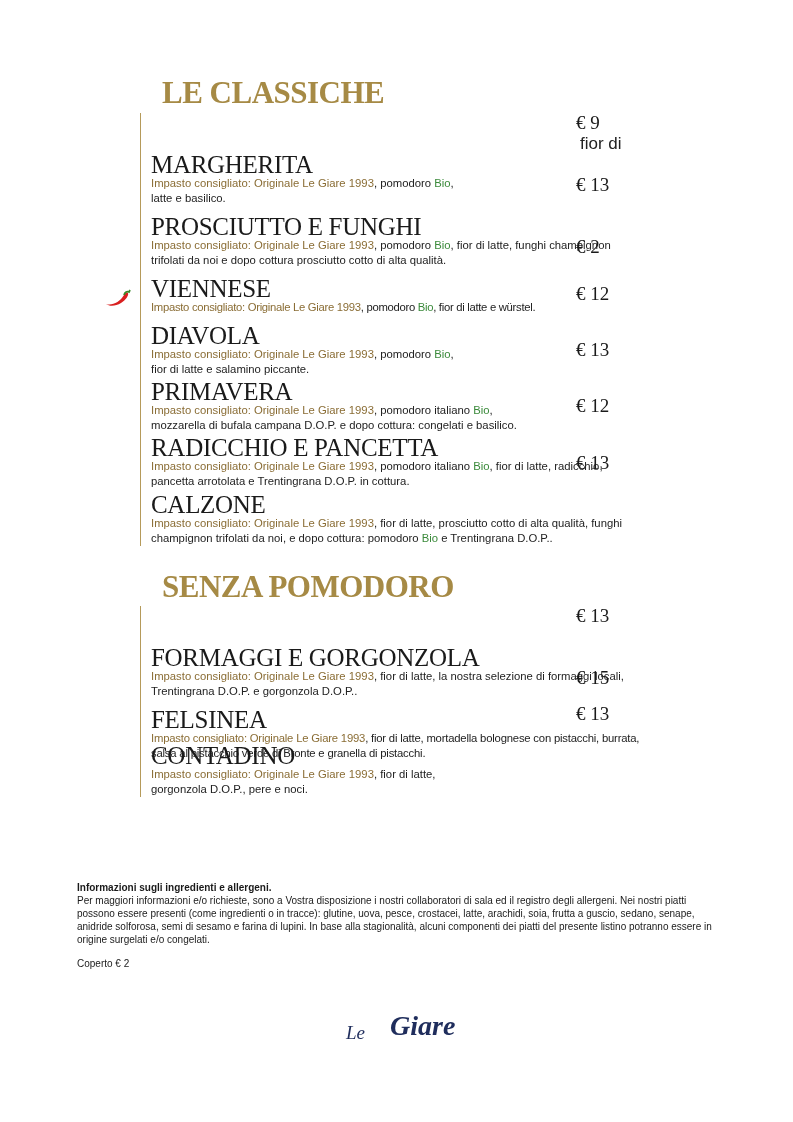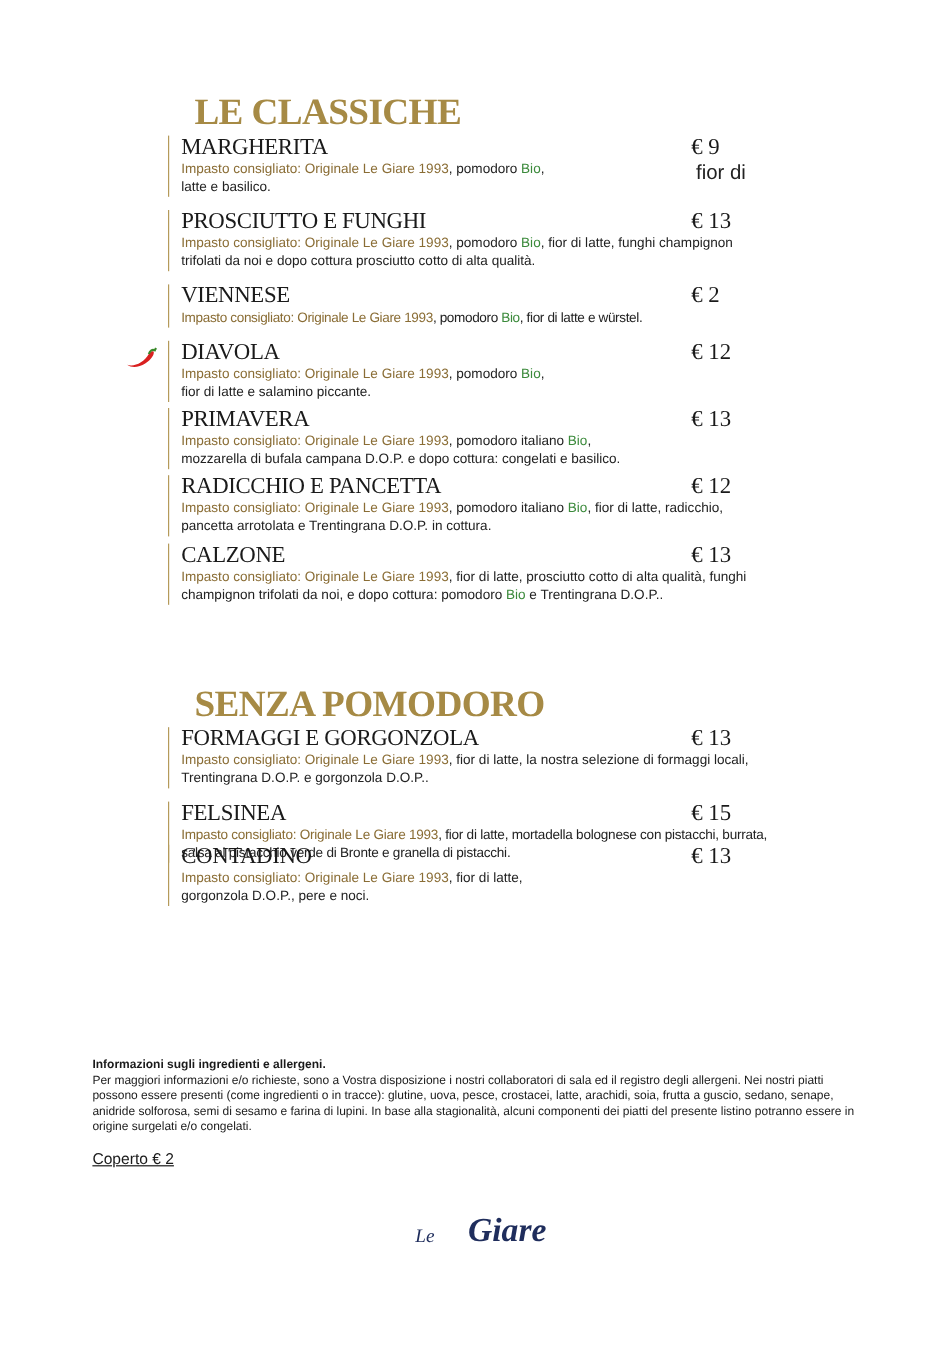--- a/index.html
+++ b/index.html
@@ -1,30 +1,30 @@
 <!DOCTYPE html>
 <html><head>
 <meta charset="utf-8">
 <style>
   html, body { margin: 0; padding: 0; background: #ffffff; }
   body { width: 793px; height: 1122px; position: relative; overflow: hidden; font-family: "Liberation Sans", sans-serif; color: #1a1a1a; }
   .section-title { position: absolute; left: 151px; font-family: "Liberation Serif", serif; font-weight: bold; color: #a68a45; font-size: 31px; letter-spacing: -0.5px; margin: 11px; line-height: 1; }
   .item { position: absolute; left: 140px; width: 490px; border-left: 1.5px solid #b59a5a; padding-left: 10px; }
-  .item-name { font-family: "Liberation Serif", serif; font-size: 19px; line-height: 20px; color: #1a1a1a; letter-spacing: -0.3px; text-transform: uppercase; }
+  .item-name { font-family: "Liberation Serif", serif; font-size: 25px; line-height: 20px; color: #1a1a1a; letter-spacing: -0.3px; text-transform: uppercase; margin-top: 42px; }
   .item-price { position: absolute; left: 435px; top: 0; font-family: "Liberation Serif", serif; font-size: 19px; line-height: 20px; color: #1a1a1a; }
   .item-desc { font-size: 11.3px; line-height: 15px; color: #222; margin-top: 1px; }
   .impasto { color: #8a6d35; }
   .bio { color: #3b8a3b; }
   .overflow-frag { position: absolute; left: 580px; font-size: 17px; color: #222; }
   .chili { position: absolute; left: 104px; top: 287px; width: 28px; height: 22px; }
   .allergen { position: absolute; left: 77px; top: 881px; width: 640px; font-size: 10px; line-height: 13px; color: #1a1a1a; }
   .allergen-title { font-weight: bold; }
-  .coperto { position: absolute; left: 77px; top: 958px; font-size: 13px; color: #1a1a1a; text-decoration: underline; }
+  .coperto { position: absolute; left: 77px; top: 958px; font-size: 10px; color: #1a1a1a; }
   .logo { position: absolute; left: 340px; top: 1010px; width: 115px; height: 40px; font-family: "Liberation Serif", serif; font-style: italic; color: #1f2d5c; }
-  .logo .le { position: absolute; left: 6px; top: 12px; font-size: 16px; }
+  .logo .le { position: absolute; left: 6px; top: 12px; font-size: 19px; }
   .logo .giare { position: absolute; left: 36px; top: 0px; font-size: 28px; font-weight: bold; margin-left: 14px; }
 </style>
 </head>
 <body>
 
 <h1 class="section-title" style="top:66px">LE CLASSICHE</h1>
 
 <div class="item" style="top:113px">
   <div class="item-name">MARGHERITA</div>
   <div class="item-price">€ 9</div>

